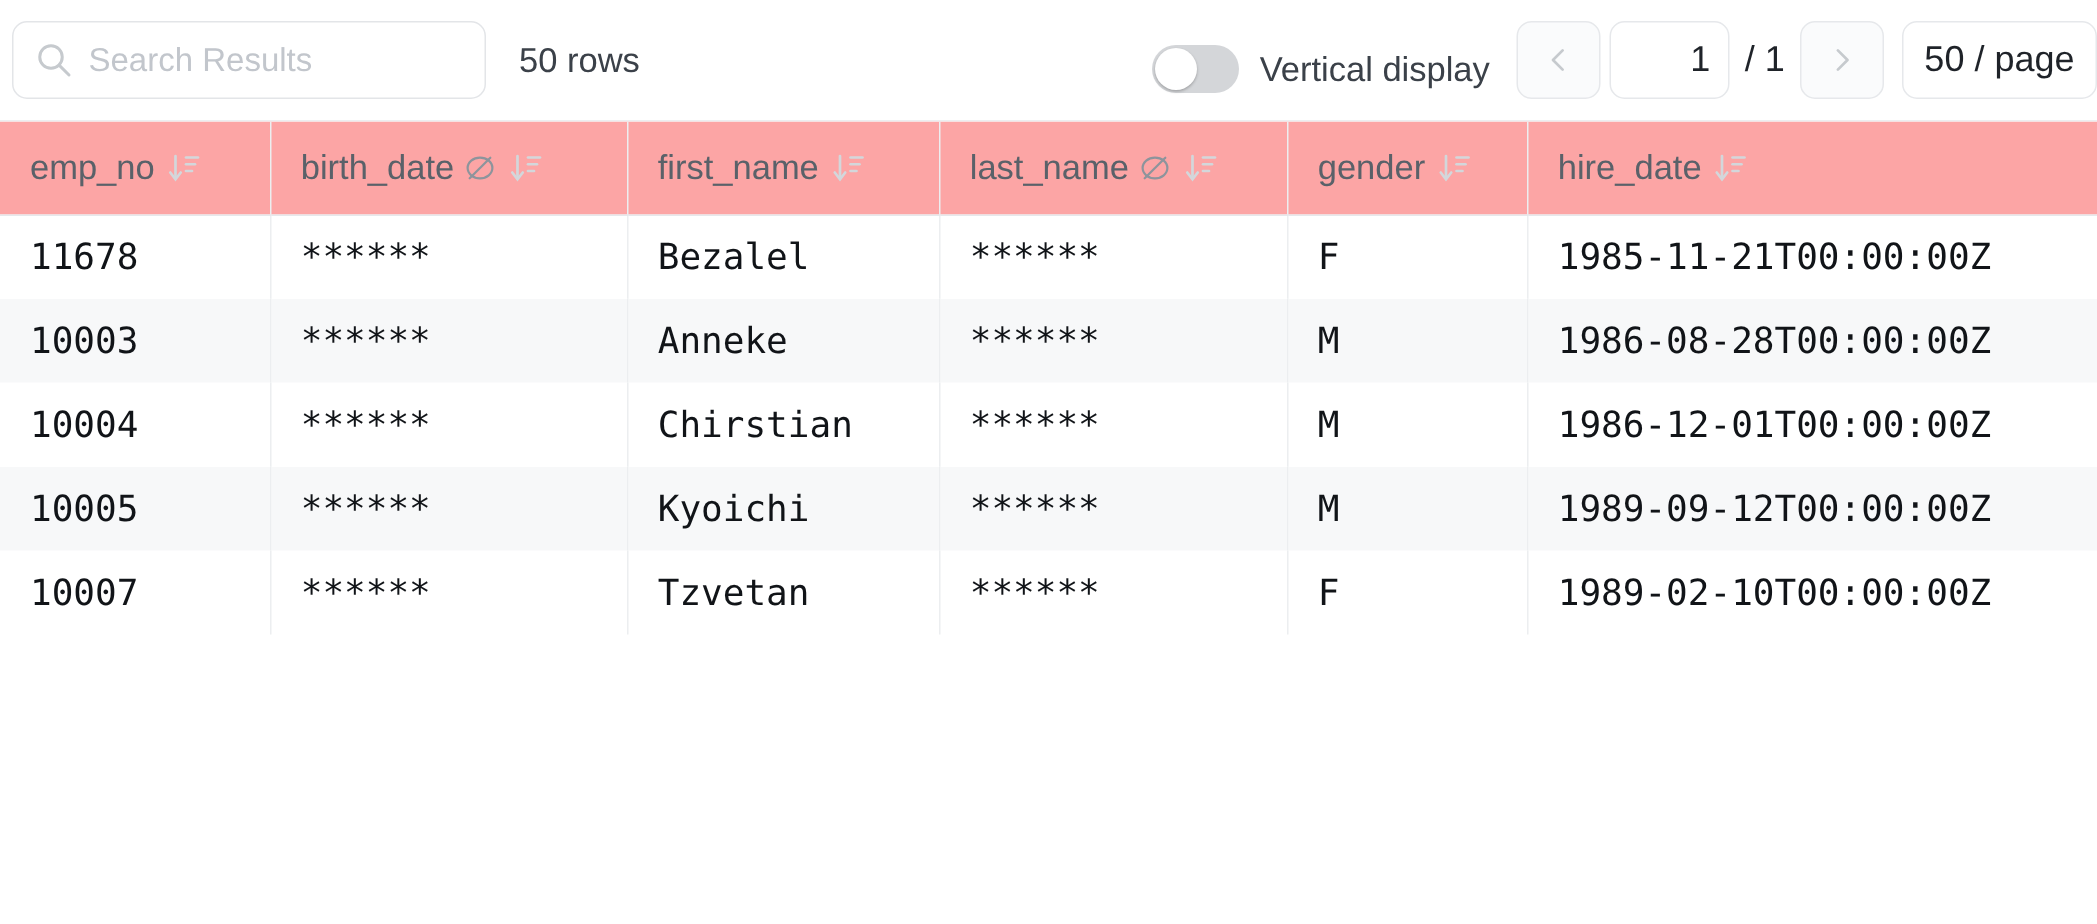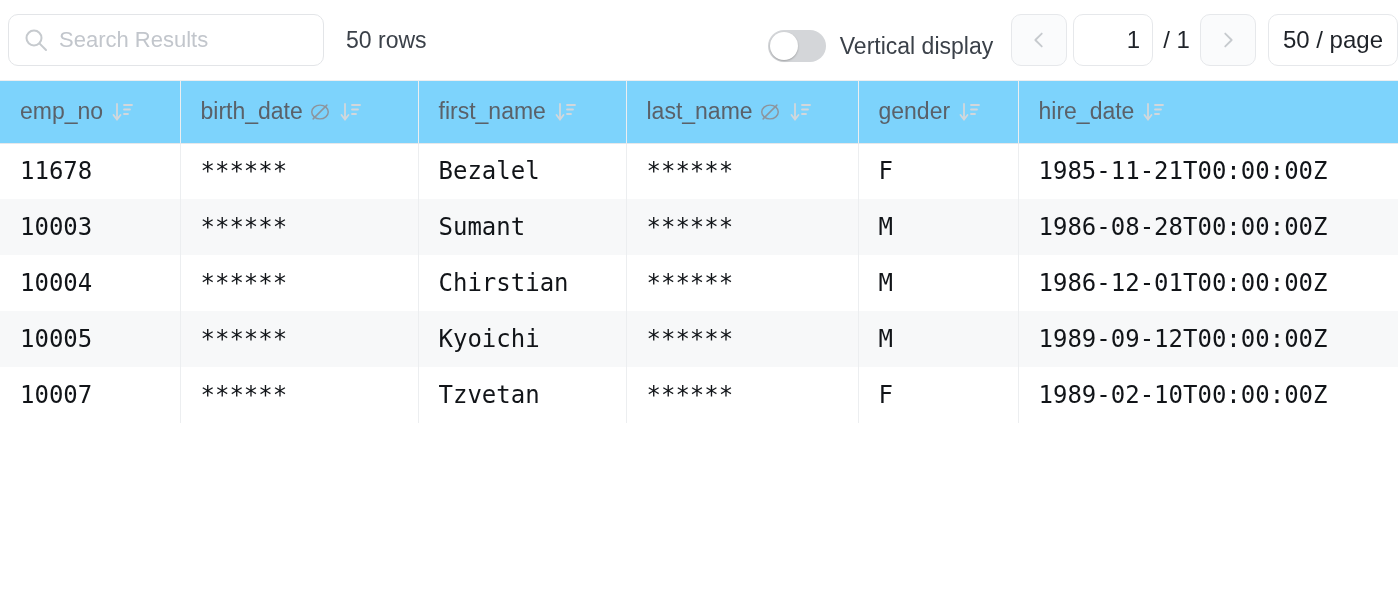--- a/index.html
+++ b/index.html
@@ -180,21 +180,21 @@
     position: relative;
     overflow: hidden;
     border-top: 1px solid #eceef0;
   }
   table.grid {
     border-collapse: collapse;
     table-layout: fixed;
     width: 1398px;
   }
   table.grid th {
-    background: #7dd3fc;
+    background: #fca5a5;
     height: 62px;
     box-sizing: border-box;
     border-right: 1px solid #eceef0;
     border-bottom: 1px solid #e6e8eb;
     padding: 0 0 0 20px;
     text-align: left;
     font-weight: 400;
     font-size: 23px;
     color: #5a6169;
     white-space: nowrap;
@@ -418,21 +418,21 @@
           <td>11678</td>
           <td>******</td>
           <td>Bezalel</td>
           <td>******</td>
           <td>F</td>
           <td>1985-11-21T00:00:00Z</td>
         </tr>
         <tr>
           <td>10003</td>
           <td>******</td>
-          <td>Sumant</td>
+          <td>Anneke</td>
           <td>******</td>
           <td>M</td>
           <td>1986-08-28T00:00:00Z</td>
         </tr>
         <tr>
           <td>10004</td>
           <td>******</td>
           <td>Chirstian</td>
           <td>******</td>
           <td>M</td>

